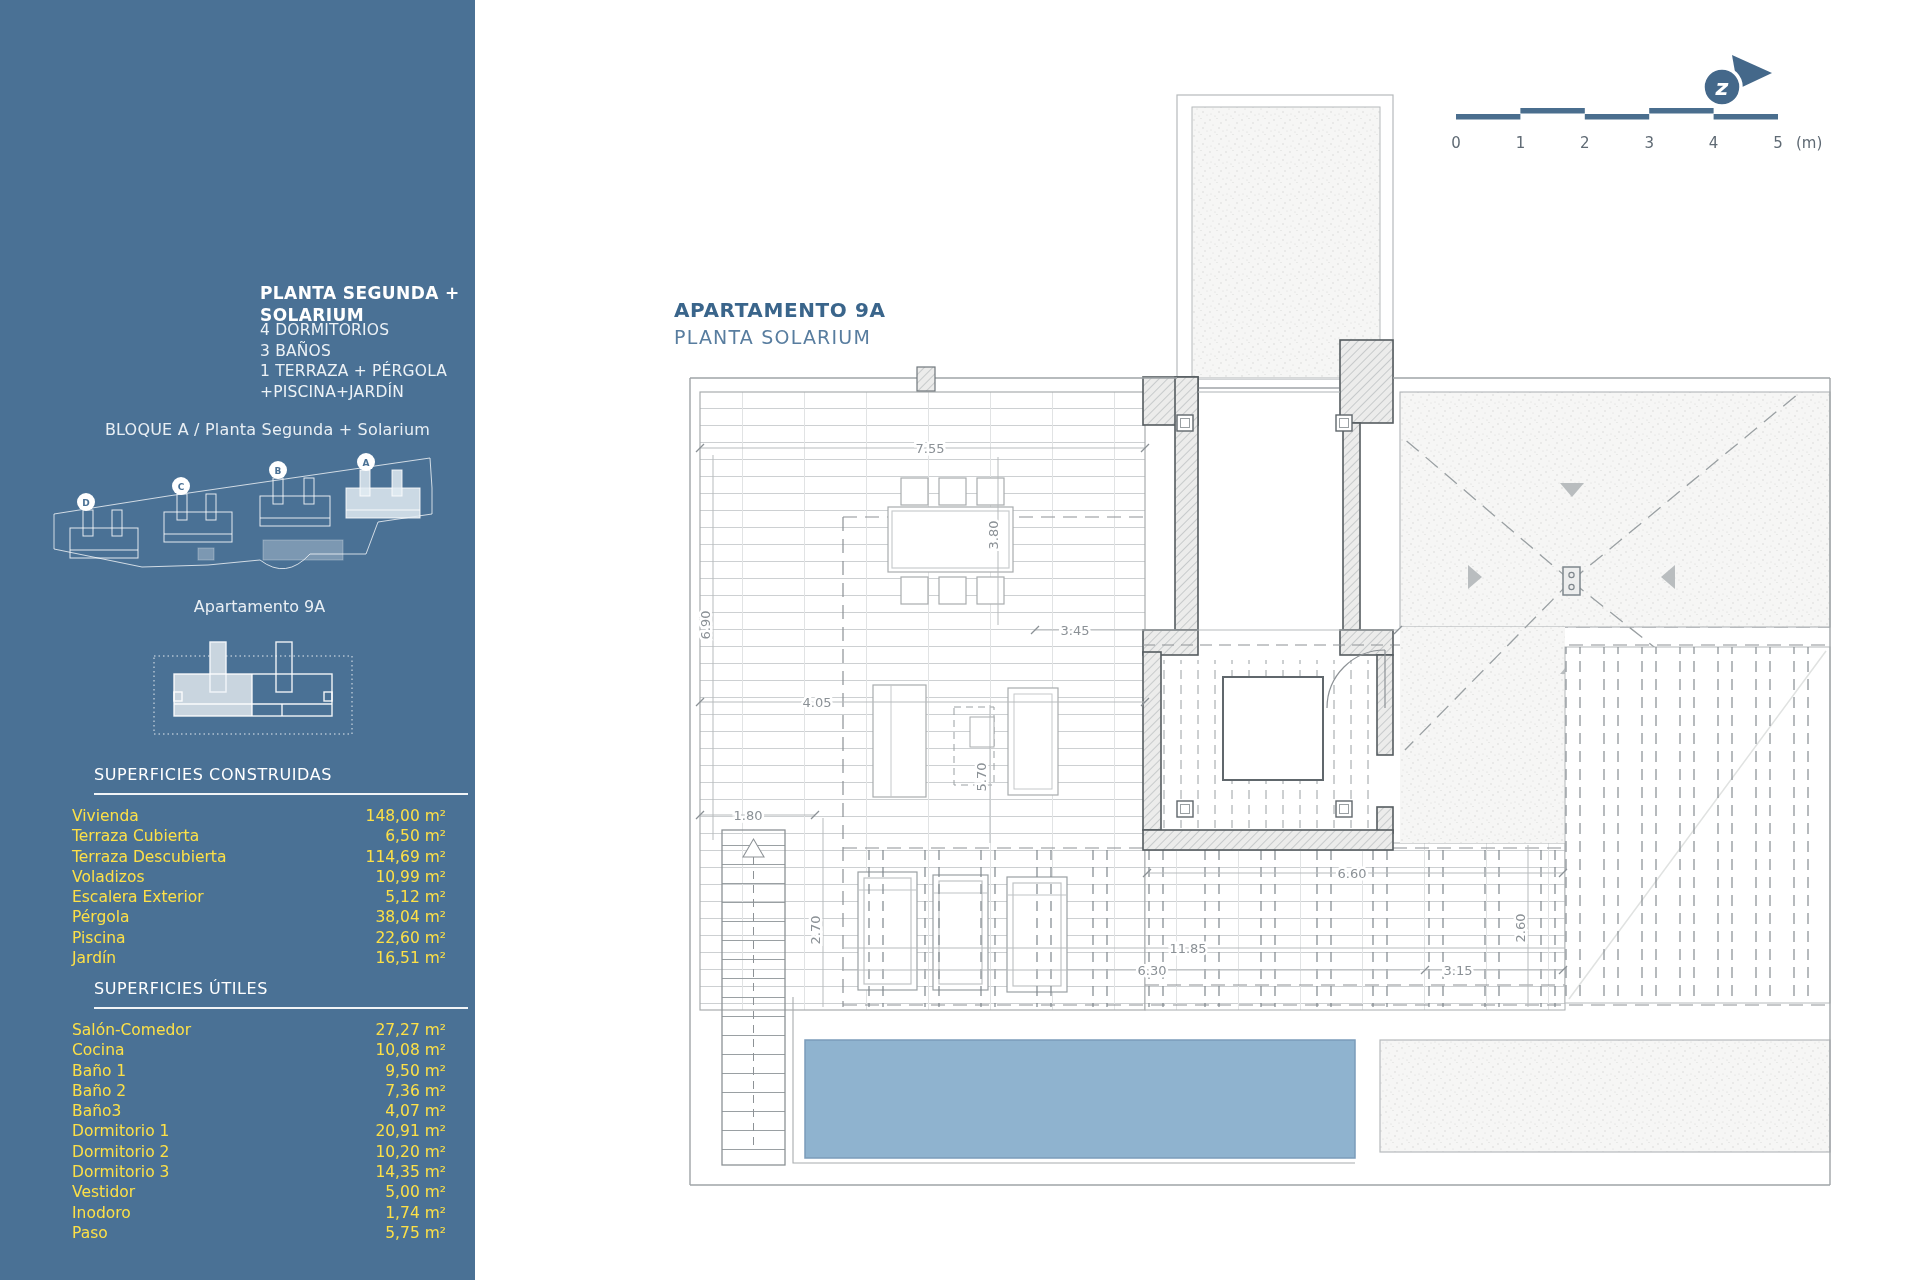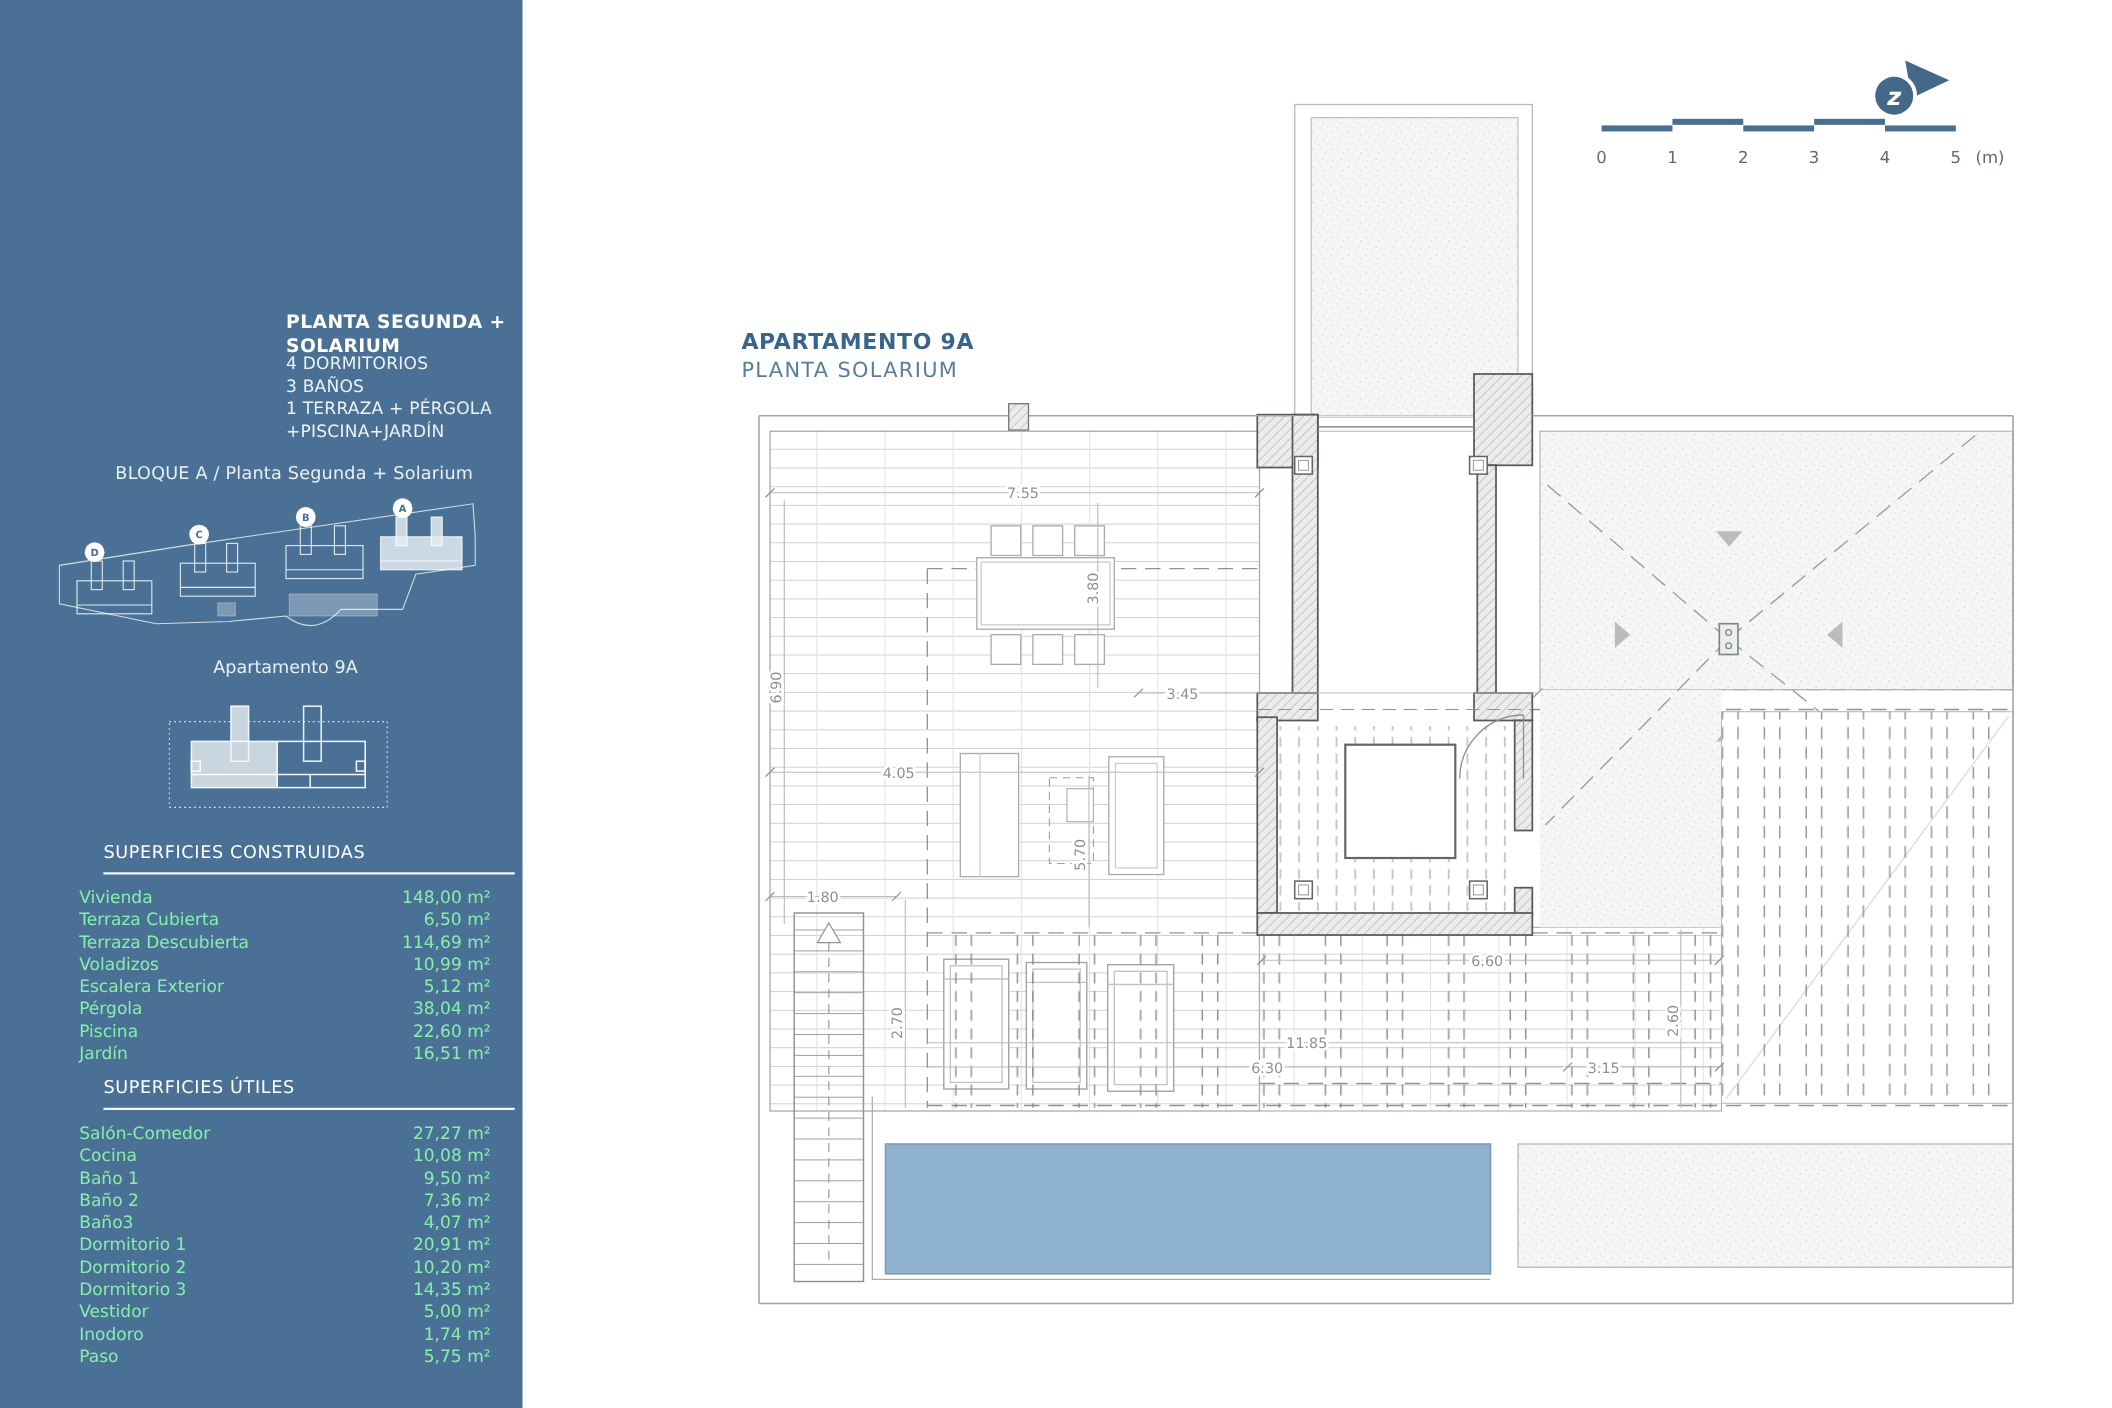--- a/index.html
+++ b/index.html
@@ -6,21 +6,21 @@
   #page{position:relative;width:1920px;height:1280px;overflow:hidden;background:#fff;}
   .abs{position:absolute;}
   
   #sidebar{left:0;top:0;width:475px;height:1280px;background:#4a7195;color:#eef2f6;}
   .sb-title{left:260px;top:250px;font-size:17px;font-weight:bold;color:#ffffff;line-height:22px;letter-spacing:.4px;margin-top:32px;}
   .sb-feats{left:260px;top:320px;font-size:15.5px;line-height:20.5px;color:#edf2f6;letter-spacing:.2px;}
   .sb-block{left:70px;top:420px;width:395px;text-align:center;font-size:16px;color:#e9eff4;letter-spacing:.2px;}
   .sb-apt{left:62px;top:597px;width:395px;text-align:center;font-size:16px;color:#e9eff4;}
   .thead{position:absolute;left:72px;width:374px;font-size:16px;color:#ffffff;letter-spacing:.6px;border-bottom:2px solid rgba(255,255,255,.92);padding-bottom:9px;margin-left:22px;}
   .tbody{position:absolute;left:72px;width:374px;}
-  .trow{display:flex;justify-content:space-between;font-size:15.5px;line-height:20.3px;color:#86efac;gap:33px;}
+  .trow{display:flex;justify-content:space-between;font-size:15.5px;line-height:20.3px;color:#fde047;gap:33px;}
   .trow .tv{text-align:center;}
   
   #ptitle{left:674px;top:298px;font-size:20px;font-weight:bold;color:#3a658b;letter-spacing:.6px;}
   #psub{left:674px;top:326px;font-size:19px;color:#587d9f;letter-spacing:1.2px;}
   
   .tick{font-size:15px;fill:#5f6a74;}
   
   text.dim{font-size:13px;fill:#8b9196;paint-order:stroke;stroke:#ffffff;stroke-width:5px;}
 </style>
 </head>

